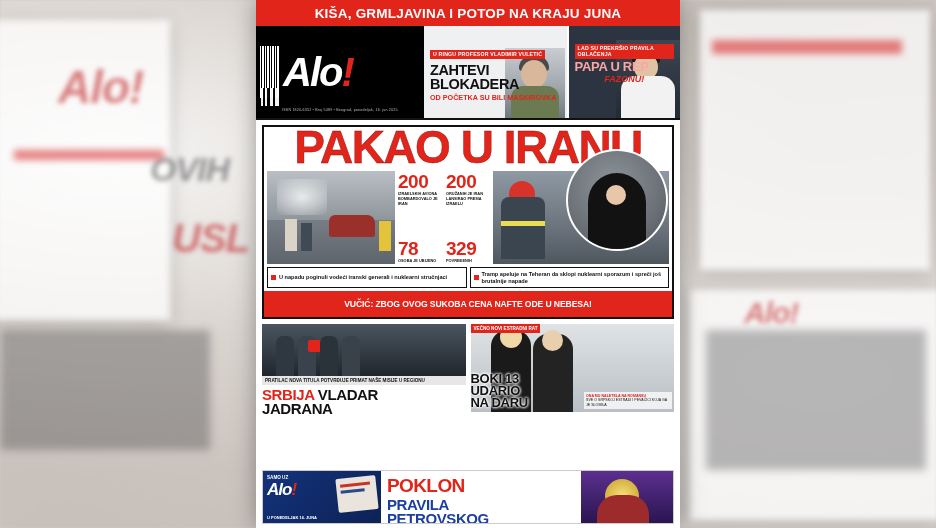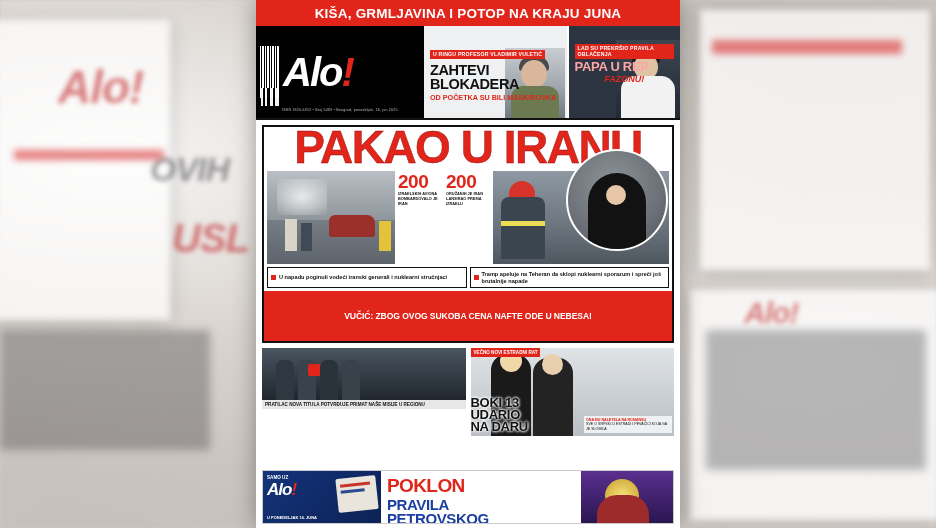--- a/index.html
+++ b/index.html
@@ -408,21 +408,21 @@
   }
   .capt .sq {
     width: 5px; height: 5px; background: #e1251b; flex: 0 0 5px;
   }
   .vucic {
     background: #e1251b;
     color: #fff;
     font-weight: 900;
     font-size: 8.6px;
     text-align: center;
-    padding: 20px 2px;
+    padding: 8px 2px;
     text-transform: uppercase;
     letter-spacing: -0.1px;
   }
 
   
   .lower {
     display: flex;
     margin: 5px 6px 0 6px;
     gap: 5px;
     height: 96px;
@@ -677,20 +677,30 @@
           <div class="statrow">
             <div class="stat">
               <div class="num">200</div>
               <div class="lbl">IZRAELSKIH AVIONA BOMBARDOVALO JE IRAN</div>
             </div>
             <div class="stat">
               <div class="num">200</div>
               <div class="lbl">ORUŽANIH JE IRAN LANSIRAO PREMA IZRAELU</div>
             </div>
           </div>
+          <div class="statrow">
+            <div class="stat">
+              <div class="num">78</div>
+              <div class="lbl">OSOBA JE UBIJENO</div>
+            </div>
+            <div class="stat">
+              <div class="num">329</div>
+              <div class="lbl">POVREĐENIH</div>
+            </div>
+          </div>
         </div>
 
         <div class="ph-right">
           <div class="helmet"></div>
           <div class="fireman">
               <div class="stripe"></div>
             </div>
         </div>
 
         <div class="circle-cut">
@@ -716,20 +726,25 @@
     <div class="lower">
       <div class="low-col">
         <div class="low-photo">
           <div class="g1"></div>
             <div class="g2"></div>
             <div class="logo-mid"></div>
             <div class="g3"></div>
             <div class="g4"></div>
         </div>
         <div class="low-kick">PRATILAC NOVA TITULA POTVRĐUJE PRIMAT NAŠE MISIJE U REGIONU</div>
+        <div class="low-title">
+          <span class="red">SRBIJA</span>
+          <span>VLADAR</span><br>
+          <span>JADRANA</span>
+        </div>
       </div>
 
       <div class="low-col low-col-b">
         <div class="low-photo2">
           <div class="w1">
               <div class="hd"></div>
             </div>
           <div class="w2">
               <div class="hd"></div>
             </div>

